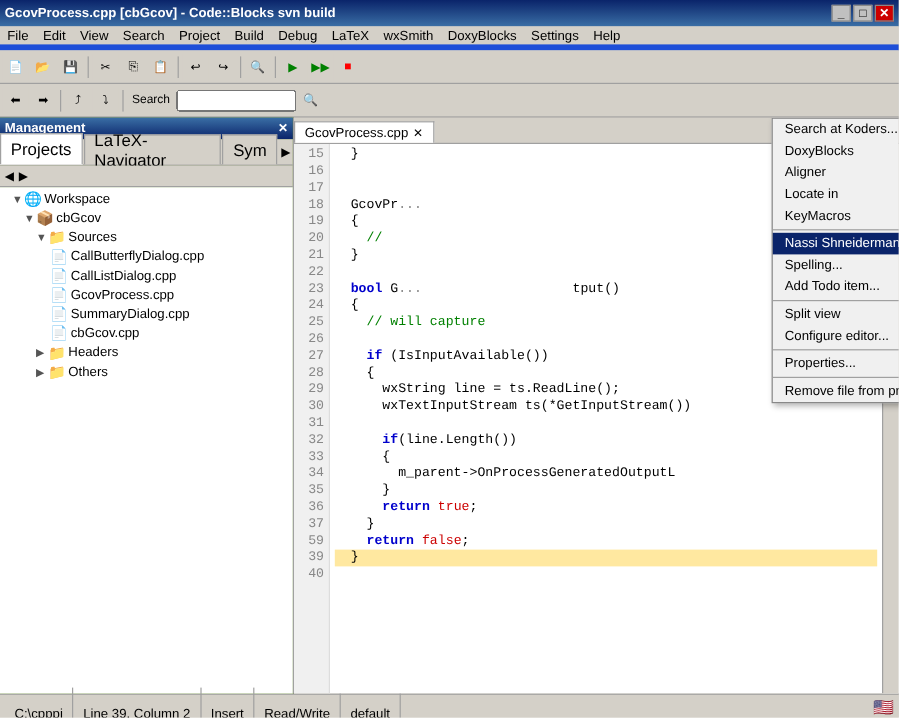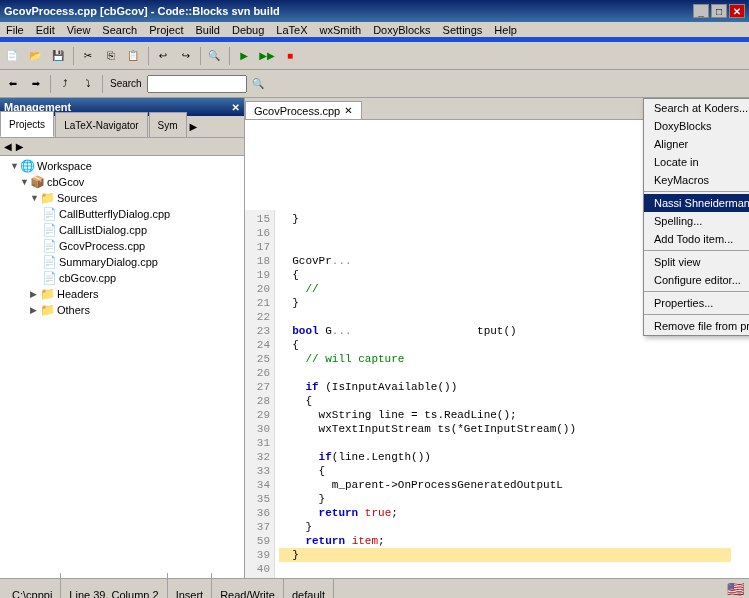--- a/index.html
+++ b/index.html
@@ -102,21 +102,21 @@
     
     .panel-tabs {
       background: #d4d0c8;
       height: 22px;
       display: flex;
       align-items: flex-end;
       border-bottom: 1px solid #a0a0a0;
     }
     .panel-tab {
       padding: 12px 8px;
-      font-size: 10px;
+      font-size: 14px;
       cursor: pointer;
       border: 1px solid #a0a0a0;
       border-bottom: none;
       background: #d4d0c8;
       height: 18px;
       display: flex;
       align-items: center;
       margin-right: 1px;
     }
     .panel-tab.active { background: white; border-bottom: 1px solid white; }
@@ -185,21 +185,20 @@
 
     
     .code-area {
       flex: 1;
       background: white;
       overflow: hidden;
       display: flex;
       font-family: 'Courier New', monospace;
       font-size: 11px;
       position: relative;
-      align-items: flex-end;
     }
     .line-numbers {
       background: #f0f0f0;
       color: #888;
       padding: 2px 4px;
       text-align: right;
       min-width: 30px;
       border-right: 1px solid #ddd;
       line-height: 14px;
       user-select: none;
@@ -468,21 +467,21 @@
         <div class="code-line">&nbsp;&nbsp;&nbsp;&nbsp;{</div>
         <div class="code-line">&nbsp;&nbsp;&nbsp;&nbsp;&nbsp;&nbsp;wxString line = ts.ReadLine();</div>
         <div class="code-line">&nbsp;&nbsp;&nbsp;&nbsp;&nbsp;&nbsp;wxTextInputStream ts(*GetInputStream())</div>
         <div class="code-line"></div>
         <div class="code-line">&nbsp;&nbsp;&nbsp;&nbsp;&nbsp;&nbsp;<span class="kw">if</span>(line.Length())</div>
         <div class="code-line">&nbsp;&nbsp;&nbsp;&nbsp;&nbsp;&nbsp;{</div>
         <div class="code-line">&nbsp;&nbsp;&nbsp;&nbsp;&nbsp;&nbsp;&nbsp;&nbsp;m_parent-&gt;OnProcessGeneratedOutputL</div>
         <div class="code-line">&nbsp;&nbsp;&nbsp;&nbsp;&nbsp;&nbsp;}</div>
         <div class="code-line">&nbsp;&nbsp;&nbsp;&nbsp;&nbsp;&nbsp;<span class="kw">return</span> <span class="str">true</span>;</div>
         <div class="code-line">&nbsp;&nbsp;&nbsp;&nbsp;}</div>
-        <div class="code-line">&nbsp;&nbsp;&nbsp;&nbsp;<span class="kw">return</span> <span class="str">item</span>;</div>
+        <div class="code-line">&nbsp;&nbsp;&nbsp;&nbsp;<span class="kw">return</span> <span class="str">false</span>;</div>
         <div class="code-line hl-line">&nbsp;&nbsp;}</div>
         <div class="code-line"></div>
       </div>
       <div class="v-scrollbar"></div>
     </div>
 
     <div class="dropdown-overlay">
 
       <div class="context-menu" style="top: 0px; left: 398px; width: 210px;">
         <div class="ctx-item">

